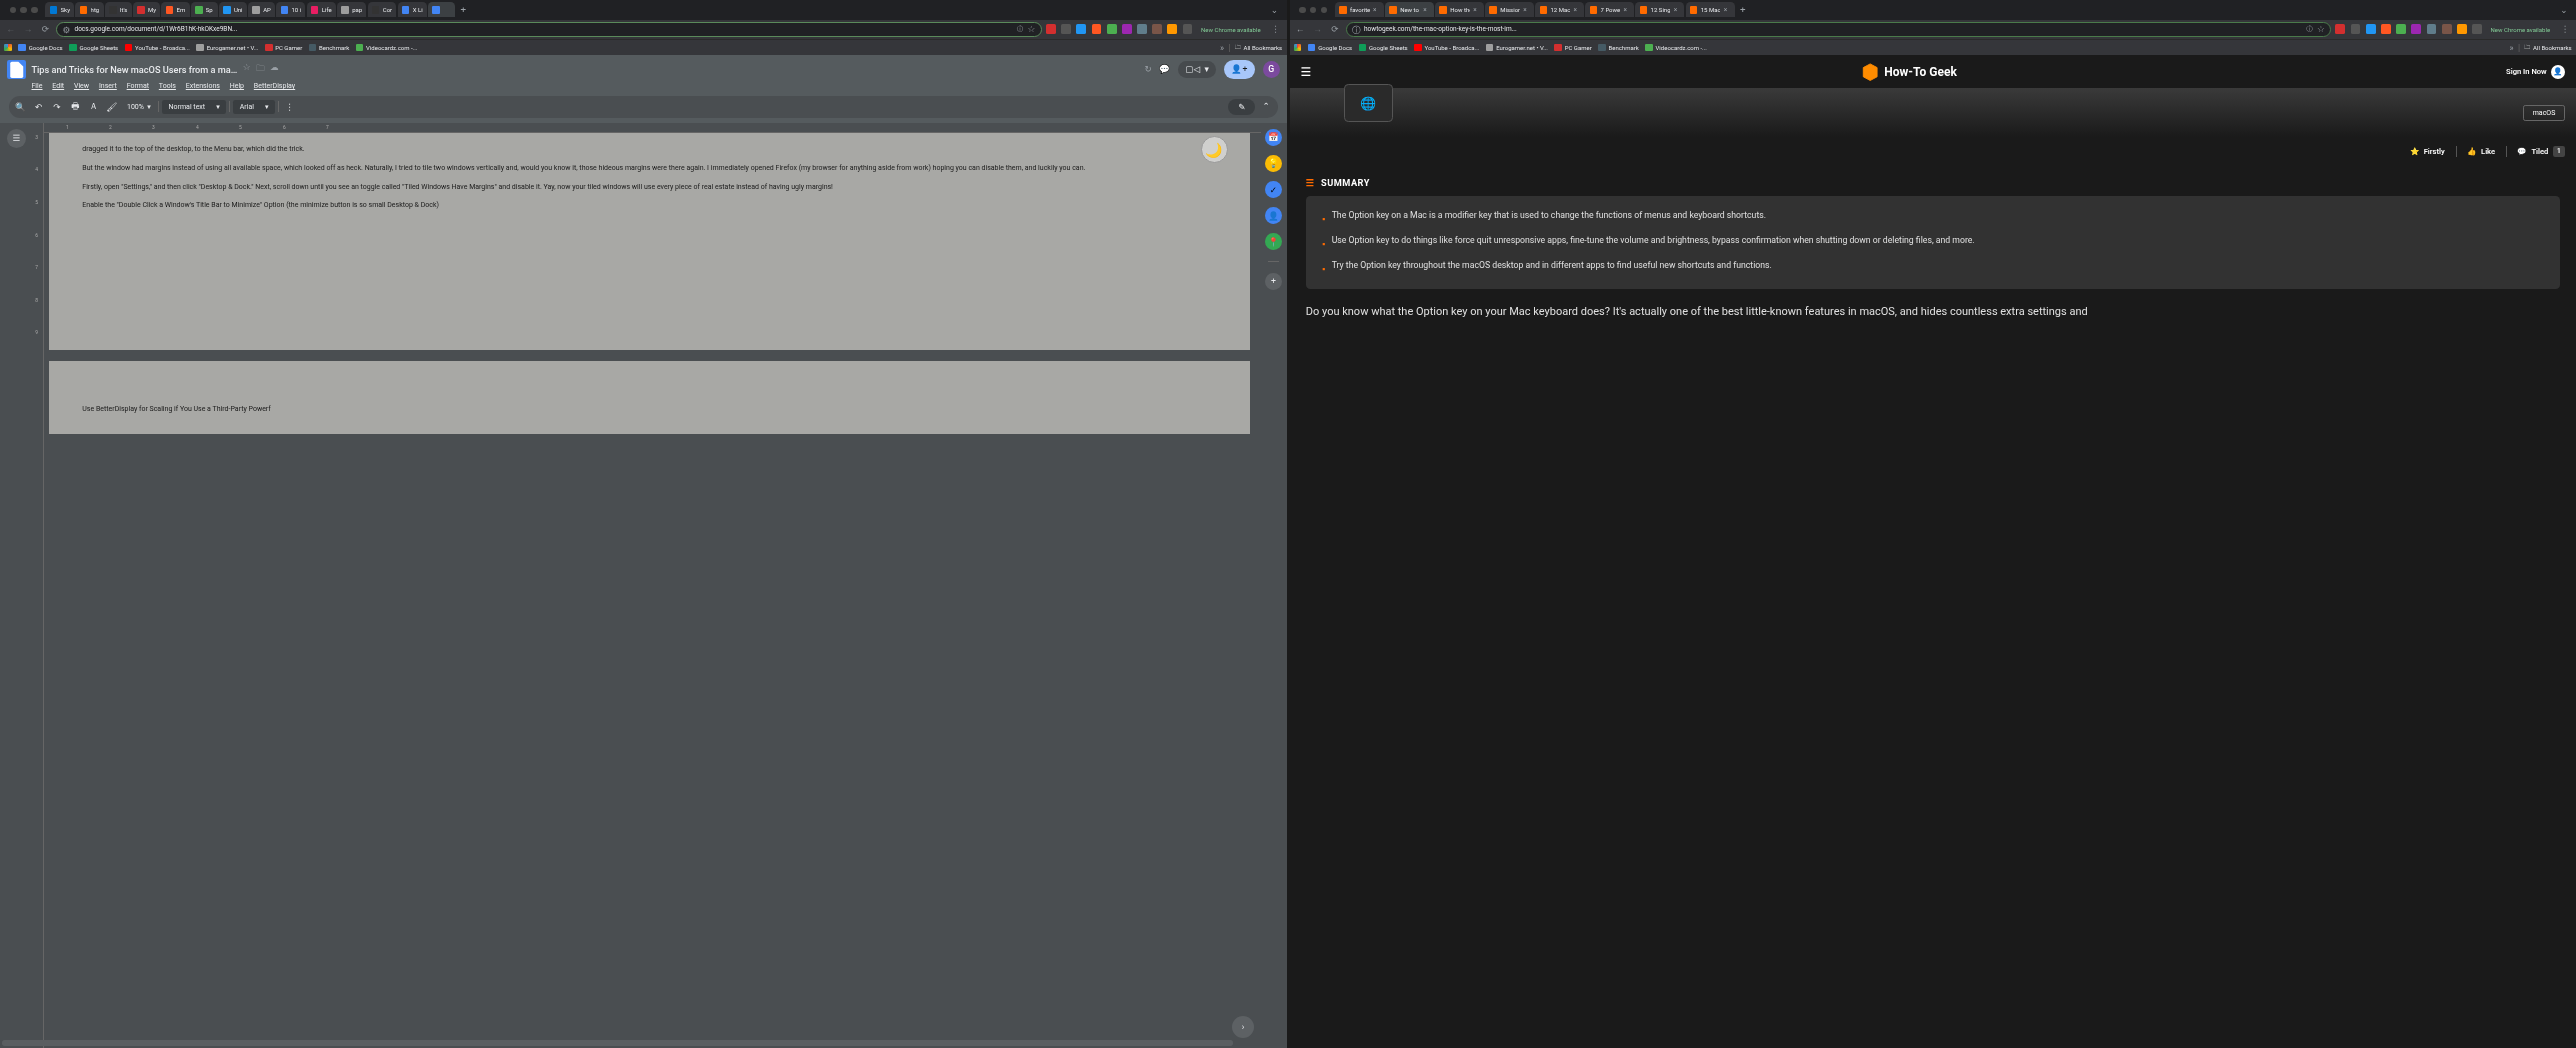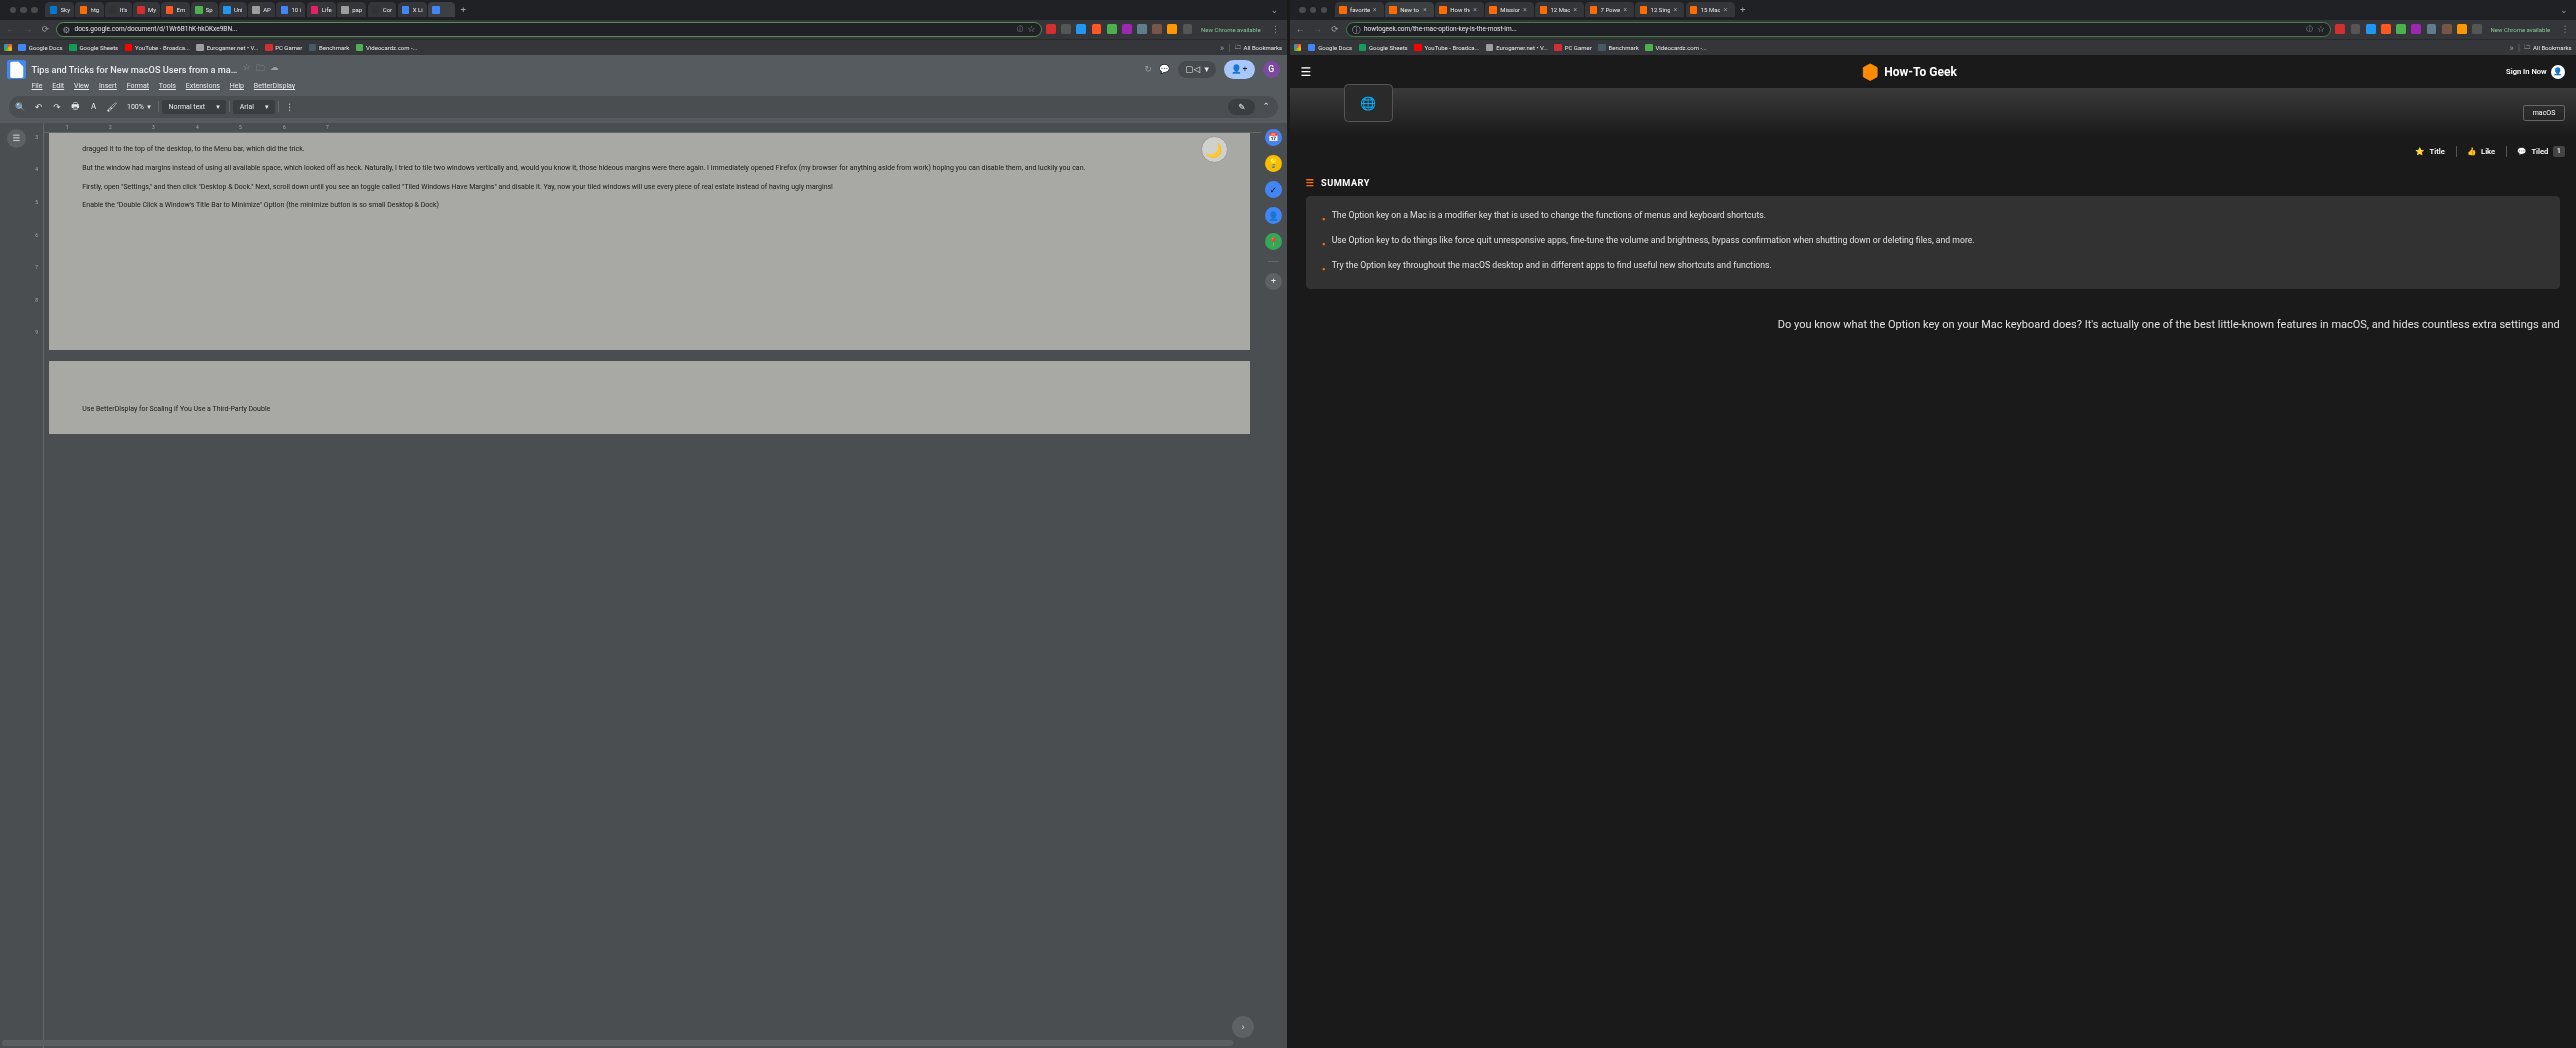--- a/index.html
+++ b/index.html
@@ -81,21 +81,21 @@
 .htg-actions { background: #1a1a1a; display: flex; justify-content: flex-end; align-items: center; gap: 11px; padding: 8.7px 11px; }
 .htg-action { display: flex; align-items: center; gap: 4.3px; color: white; font-size: 7.6px; font-weight: 600; }
 .htg-action-divider { width: 0.5px; height: 11px; background: #555; }
 .htg-thread-count { background: #444; padding: 1.1px 4.3px; border-radius: 2.2px; font-size: 6.5px; }
 .htg-body { flex: 1; background: #1a1a1a; padding: 11px 16.3px; overflow-y: auto; }
 .htg-summary-title { display: flex; align-items: center; gap: 6.5px; color: white; font-size: 9.2px; font-weight: 700; letter-spacing: 0.5px; margin-bottom: 8.7px; }
 .htg-summary-box { background: #323232; border-radius: 4.3px; padding: 13px 16.3px; }
 .htg-summary-item { display: flex; gap: 6.5px; color: #e0e0e0; font-size: 8.7px; line-height: 1.5; margin-bottom: 8.7px; }
 .htg-summary-item:last-child { margin-bottom: 0; }
 .htg-bullet { color: #ff6b00; flex-shrink: 0; margin-top: 3.3px; }
-.htg-article { color: #e0e0e0; font-size: 11px; line-height: 1.6; margin-top: 27px; text-align: right; }
+.htg-article { color: #e0e0e0; font-size: 11px; line-height: 1.6; margin-top: 14px; }
 
 svg { width: 100%; height: 100%; }
 .ruler-mark { position: absolute; top: 1.1px; }
 </style>
 </head>
 <body>
 
 <div class="window window-left">
   <div class="tab-strip">
     <div class="traffic-lights">
@@ -332,21 +332,21 @@
       <div class="docs-page">
         <div class="night-badge">🌙</div>
         <div id="doc-paragraphs">
             <p>dragged it to the top of  the desktop, to the Menu bar, which did the trick.</p>
             <p>But the window had margins instead of using all available space, which looked off as heck. Naturally, I tried to tile two windows vertically and, would you know it, those hideous margins were there again. I immediately opened Firefox (my browser for anything aside from work) hoping you can disable them, and luckily you can.</p>
             <p>Firstly, open "Settings," and then click "Desktop &amp; Dock." Next, scroll down until you see an toggle called "Tiled Windows Have Margins" and disable it. Yay, now your tiled windows will use every piece of real estate instead of having ugly margins!</p>
             <p>Enable the "Double Click a Window's Title Bar to Minimize" Option (the minimize button is so small Desktop &amp; Dock)</p>
           </div>
       </div>
       <div class="docs-page" style="min-height:65px;padding-top:43px">
-        <p>Use BetterDisplay for Scaling if You Use a Third-Party Double</p>
+        <p>Use BetterDisplay for Scaling if You Use a Third-Party Powerf</p>
       </div>
       <div class="explore-btn">›</div>
     </div>
     <div class="docs-sidepanel">
       <div class="side-app" style="background:#4285f4">📅</div>
       <div class="side-app" style="background:#fbbc05">💡</div>
       <div class="side-app" style="background:#4285f4">✓</div>
       <div class="side-app" style="background:#4285f4">👤</div>
       <div class="side-app" style="background:#34a853">📍</div>
       <div style="width:11px;height:0.5px;background:#666;margin:2.2px 0"></div>
@@ -494,21 +494,21 @@
   </div>
 
   <div class="htg-hero">
     <div class="htg-hero-key">🌐</div>
     <div class="htg-tag">macOS</div>
   </div>
 
   <div class="htg-actions">
     <div class="htg-action">
       <span>⭐</span>
-      <span>Title</span>
+      <span>Firstly</span>
     </div>
     <div class="htg-action-divider"></div>
     <div class="htg-action">
       <span>👍</span>
       <span>Like</span>
     </div>
     <div class="htg-action-divider"></div>
     <div class="htg-action">
       <span>💬</span>
       <span>Tiled</span>

